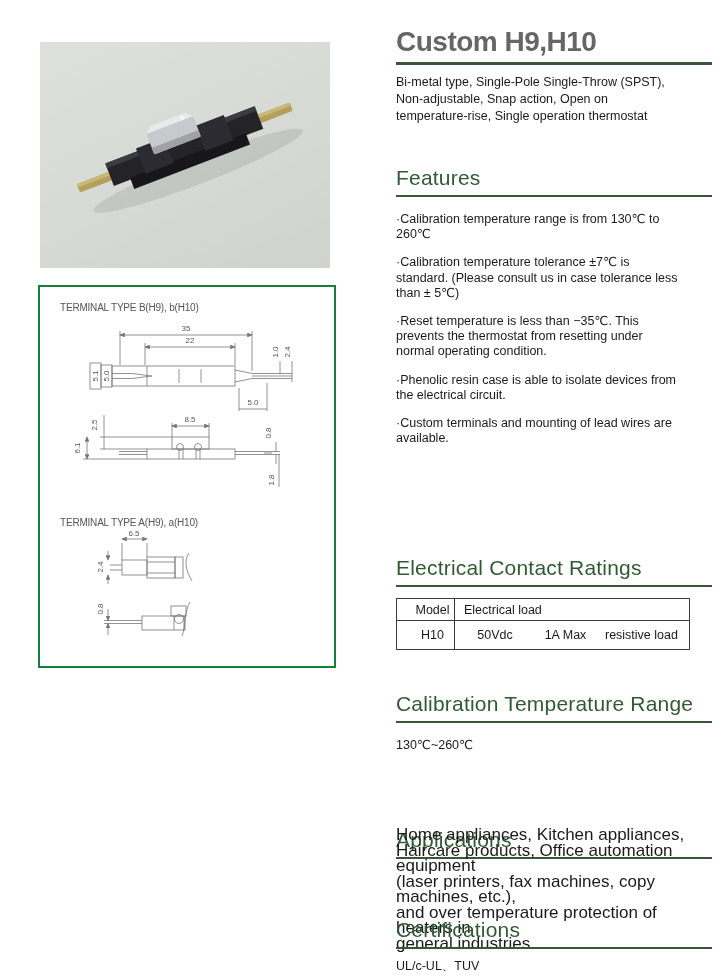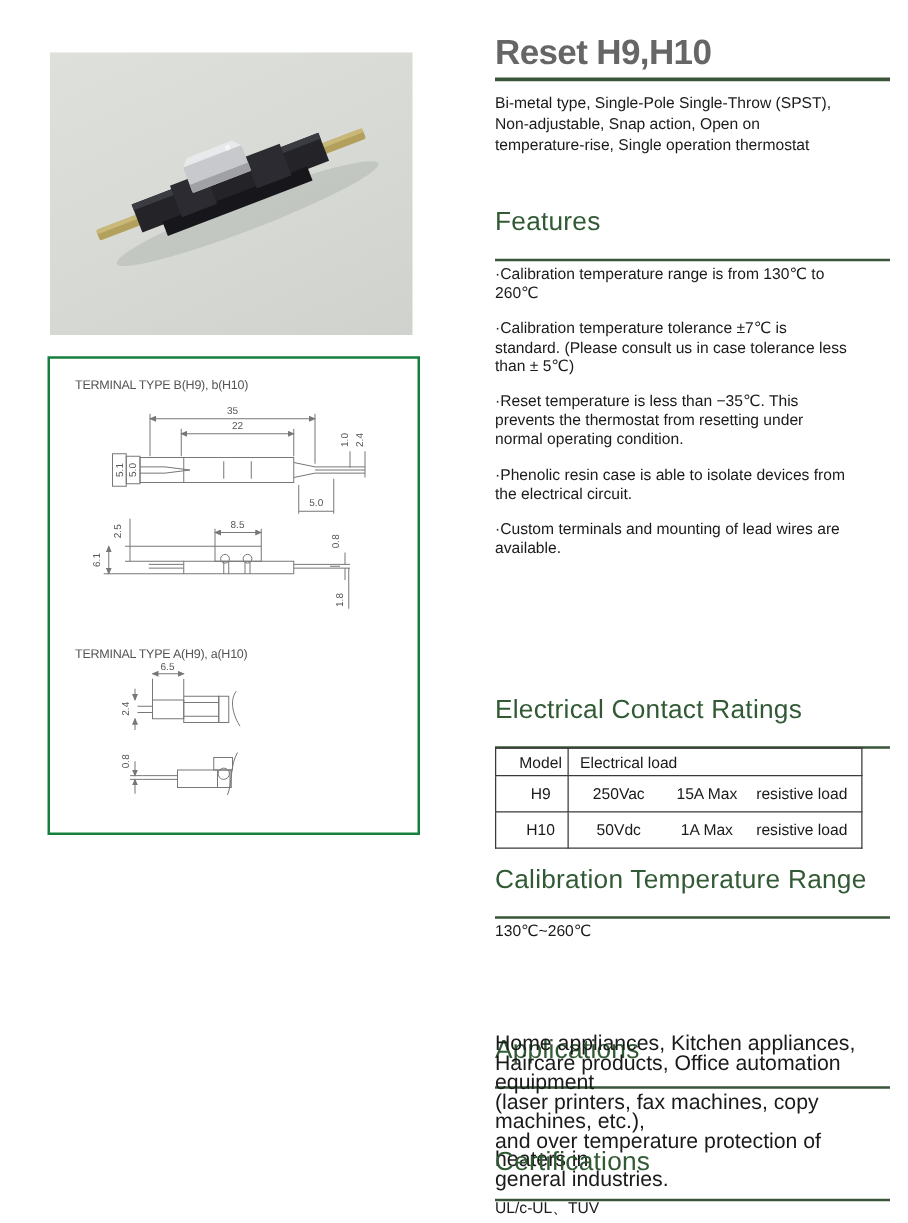--- a/index.html
+++ b/index.html
@@ -31,21 +31,21 @@
   
   .right{position:absolute;left:396px;top:0;width:316px;height:978px;}
   .title{
     position:absolute;top:26px;left:0;width:316px;
     font-size:28px;font-weight:bold;color:var(--titlegray);letter-spacing:-0.5px;
     padding-bottom:4px;border-bottom:3px solid var(--rule);line-height:32px;
   }
   .desc{position:absolute;top:74px;left:0;width:316px;font-size:12.5px;line-height:17px;white-space:pre-line;}
   .shead{
     position:absolute;left:0;width:316px;font-size:21px;font-weight:400;color:var(--green);
-    line-height:24px;padding-bottom:17px;border-bottom:2px solid var(--rule);letter-spacing:0.2px;
+    line-height:24px;padding-bottom:5px;border-bottom:2px solid var(--rule);letter-spacing:0.2px;
   }
   .h-features{top:166px;}
   .h-ratings{top:556px;}
   .h-cal{top:692px;}
   .h-app{top:828px;}
   .h-cert{top:918px;}
   .features{position:absolute;top:212px;left:0;width:316px;font-size:12.5px;line-height:15.2px;}
   .features p{margin:0 0 13px 0;}
   .fx{white-space:pre-line;}
   .bullet{font-size:12.5px;}
@@ -209,21 +209,21 @@
         <line x1="68" y1="336.5" x2="68" y2="348" marker-start="url(#ms)"></line>
         <line x1="64" y1="333.5" x2="74" y2="333.5"></line>
         <line x1="64" y1="336.5" x2="74" y2="336.5"></line>
       </g>
       <text class="dim" text-anchor="middle" transform="translate(63,322) rotate(-90)">0.8</text>
     </svg>
   </div>
 
   <div class="right">
 
-    <h1 class="title">Reset H9,H10</h1>
+    <h1 class="title">Custom H9,H10</h1>
 
     <p class="desc">Bi-metal type, Single-Pole Single-Throw (SPST),
 Non-adjustable, Snap action, Open on
 temperature-rise, Single operation thermostat</p>
 
     <h2 class="shead h-features">Features</h2>
     <div class="features">
       <p><span class="bullet">·</span><span class="fx">Calibration temperature range is from 130℃ to
 260℃</span></p>
       <p><span class="bullet">·</span><span class="fx">Calibration temperature tolerance ±7℃ is
@@ -239,28 +239,20 @@
     </div>
 
     <h2 class="shead h-ratings">Electrical Contact Ratings</h2>
     <table class="ratings-table">
       <tbody>
           <tr class="hd">
         <td class="c1">Model</td>
         <td class="c2">Electrical load</td>
       </tr>
       <tr class="bd">
-        <td class="c1">H9</td>
-        <td class="c2">
-          <span class="volt">250Vac</span>
-          <span class="amp">15A Max</span>
-          <span>resistive load</span>
-        </td>
-      </tr>
-      <tr class="bd">
         <td class="c1">H10</td>
         <td class="c2">
           <span class="volt">50Vdc</span>
           <span class="amp">1A Max</span>
           <span>resistive load</span>
         </td>
       </tr>
     </tbody>
       </table>
 

